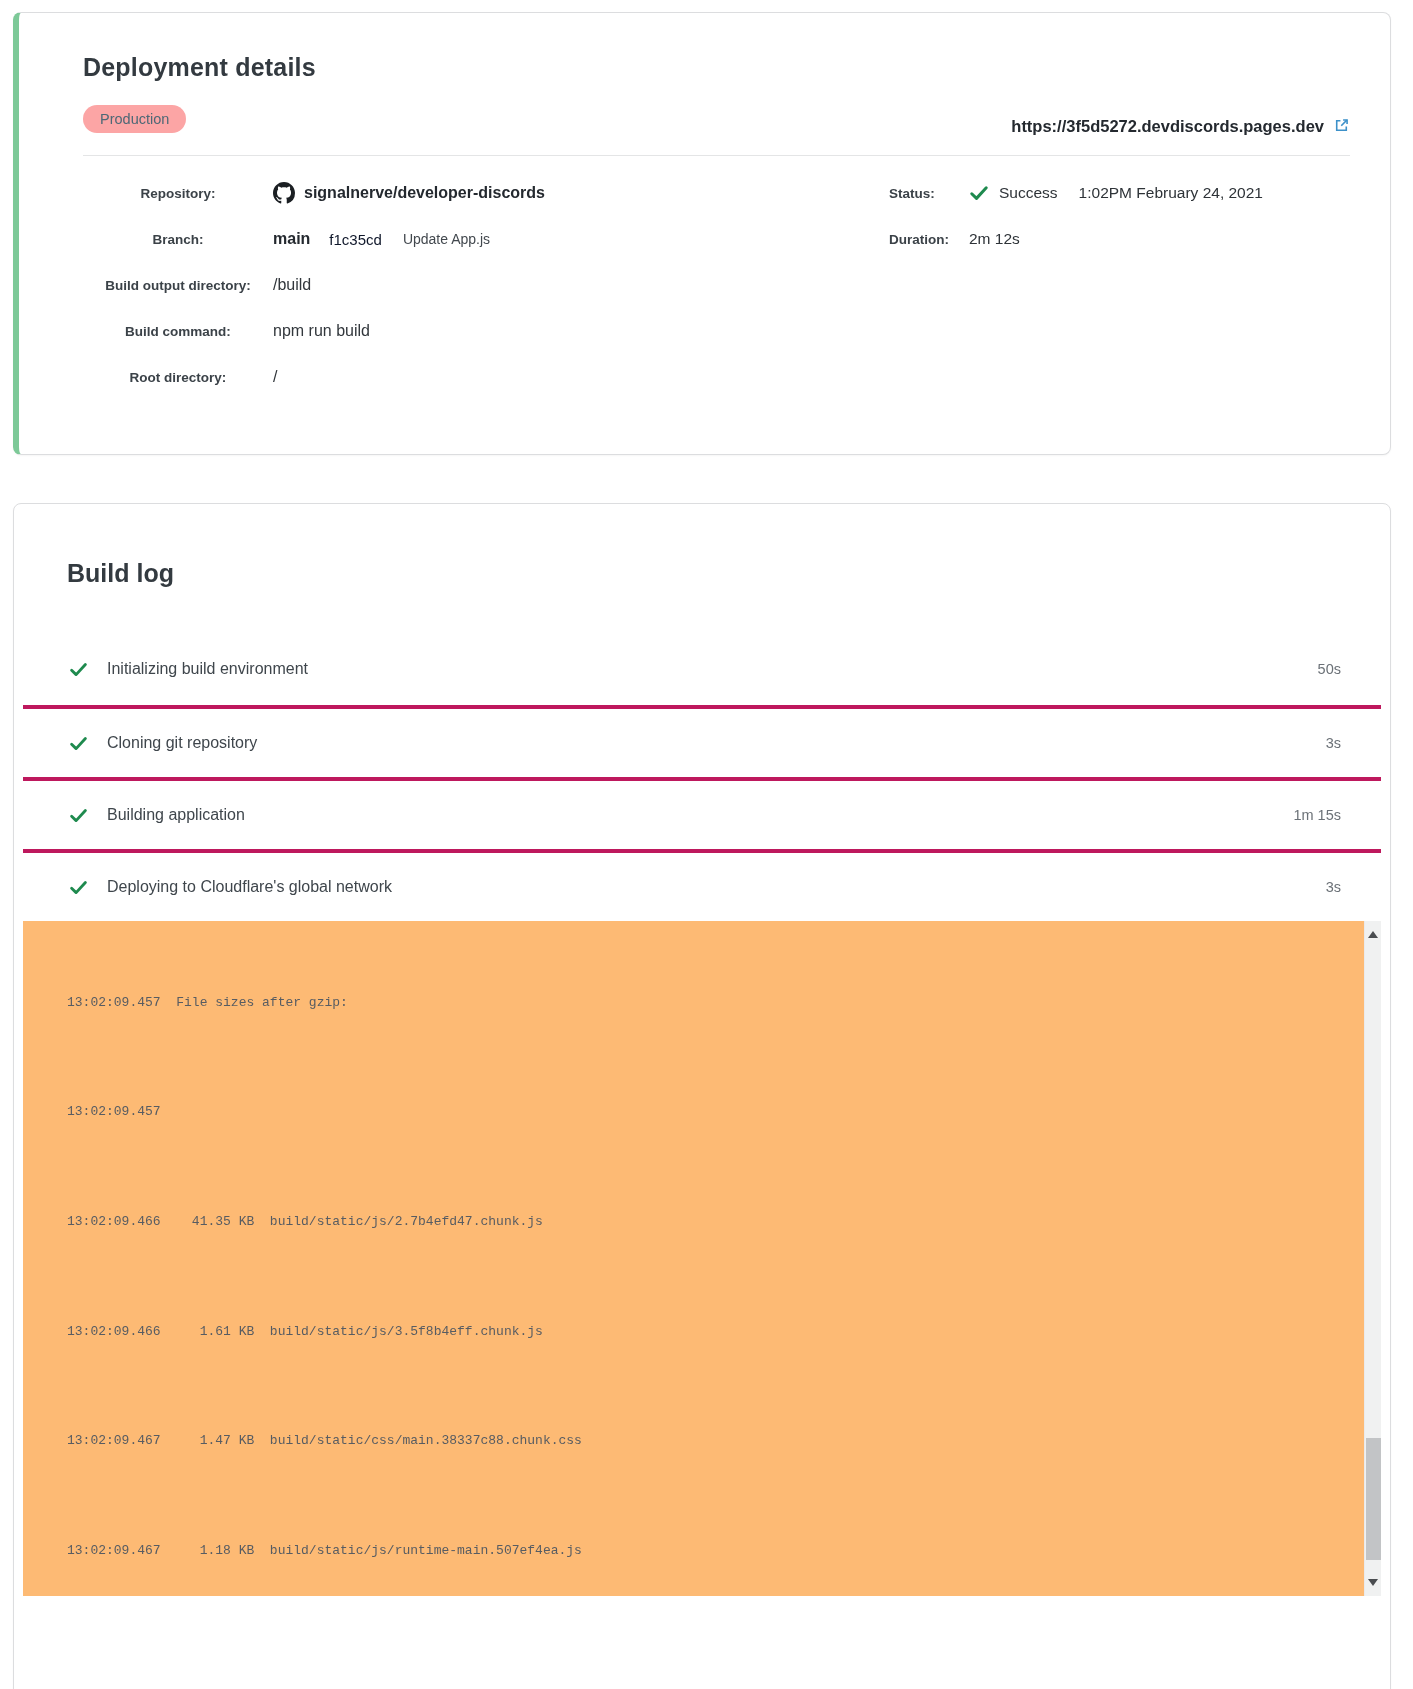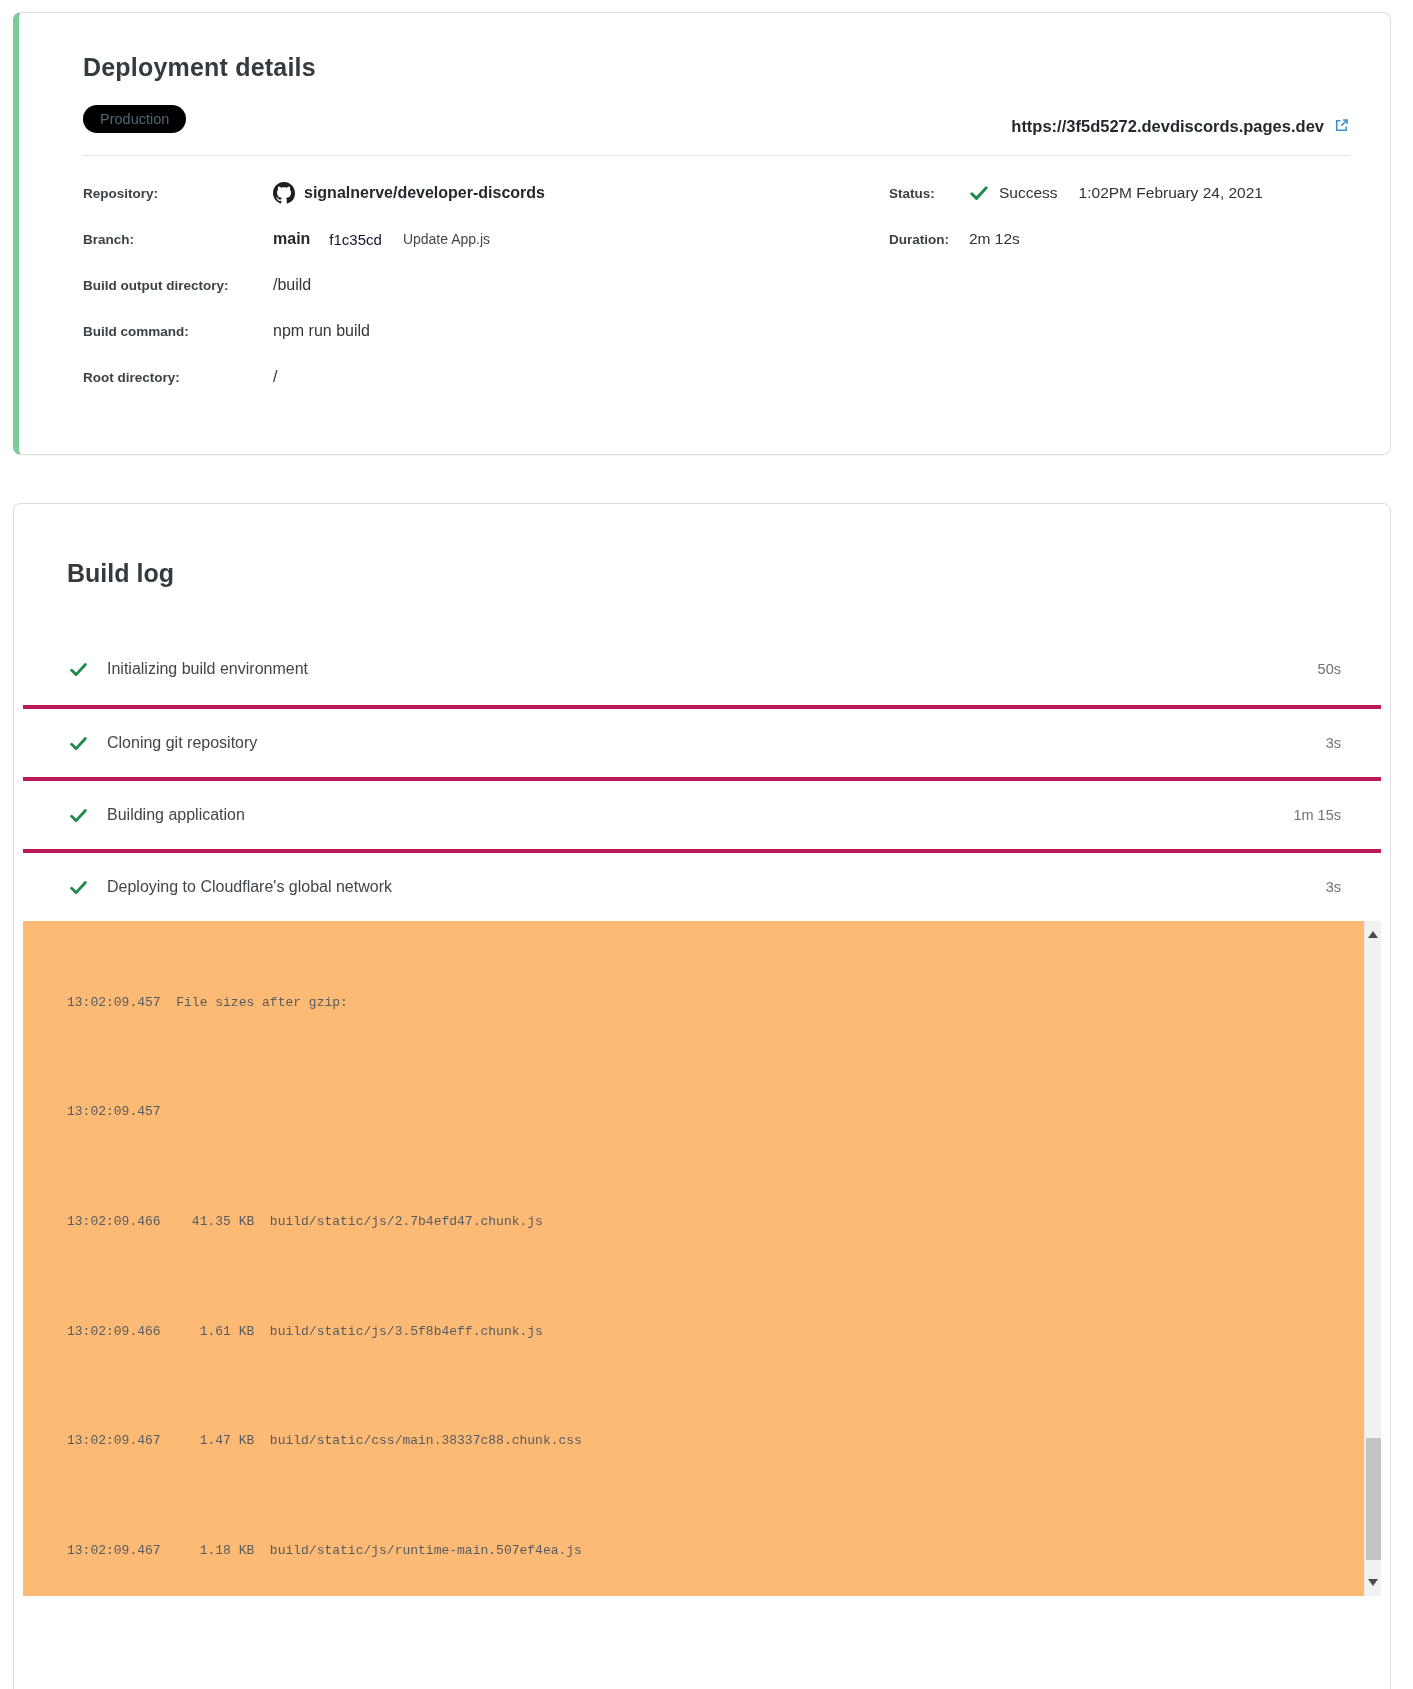--- a/index.html
+++ b/index.html
@@ -19,28 +19,28 @@
   
   .card-deploy {
     margin-top:12px; height:443px;
     border-left:6px solid #7dc998;
     padding:38px 40px 0 64px;
   }
   .page-title { margin:0; font-size:25px; line-height:32px; font-weight:700; color:#333a40; letter-spacing:.2px; }
   .badge-row { margin-top:22px; display:flex; align-items:center; justify-content:space-between; height:28px; }
   .env-badge {
     display:inline-flex; align-items:center; height:28px; padding:0 17px;
-    background:#000000; color:#4d6876; font-size:14.5px; border-radius:999px;
+    background:#fca5a5; color:#4d6876; font-size:14.5px; border-radius:999px;
   }
   .url-wrap { display:flex; align-items:center; gap:9px;margin-top:15px; }
   .deploy-url { font-size:16.5px; font-weight:700; color:#24292f; text-decoration:none; }
   .ext-icon { display:inline-block; margin-top:2px; }
   .deploy-divider { border:none; border-top:1px solid #e4e5e6; margin:22px 0 0 0; }
   .details { display:flex; margin-top:14px; }
-  .details-left { width:806px; }
+  .details-left { width:806px;text-align:center; }
   .d-row { height:46px; display:grid; grid-template-columns:190px 1fr; align-items:center; }
   .d-label { font-size:13.5px; font-weight:700; color:#3b4248; }
   .d-value { font-size:16px; color:#32373c; display:flex; align-items:center; }
   .repo-value { font-weight:700; color:#24292f; }
   .gh-icon { margin-right:9px; display:inline-flex; }
   .branch-name { font-weight:700; color:#24292f; }
   .commit-link { color:#0f172a; text-decoration:none; margin-left:19px; font-size:15px; }
   .commit-msg { margin-left:21px; font-size:14px; color:#42484e; }
   .details-right { flex:1; }
   .s-row { height:46px; display:grid; grid-template-columns:80px 1fr; align-items:center; }

